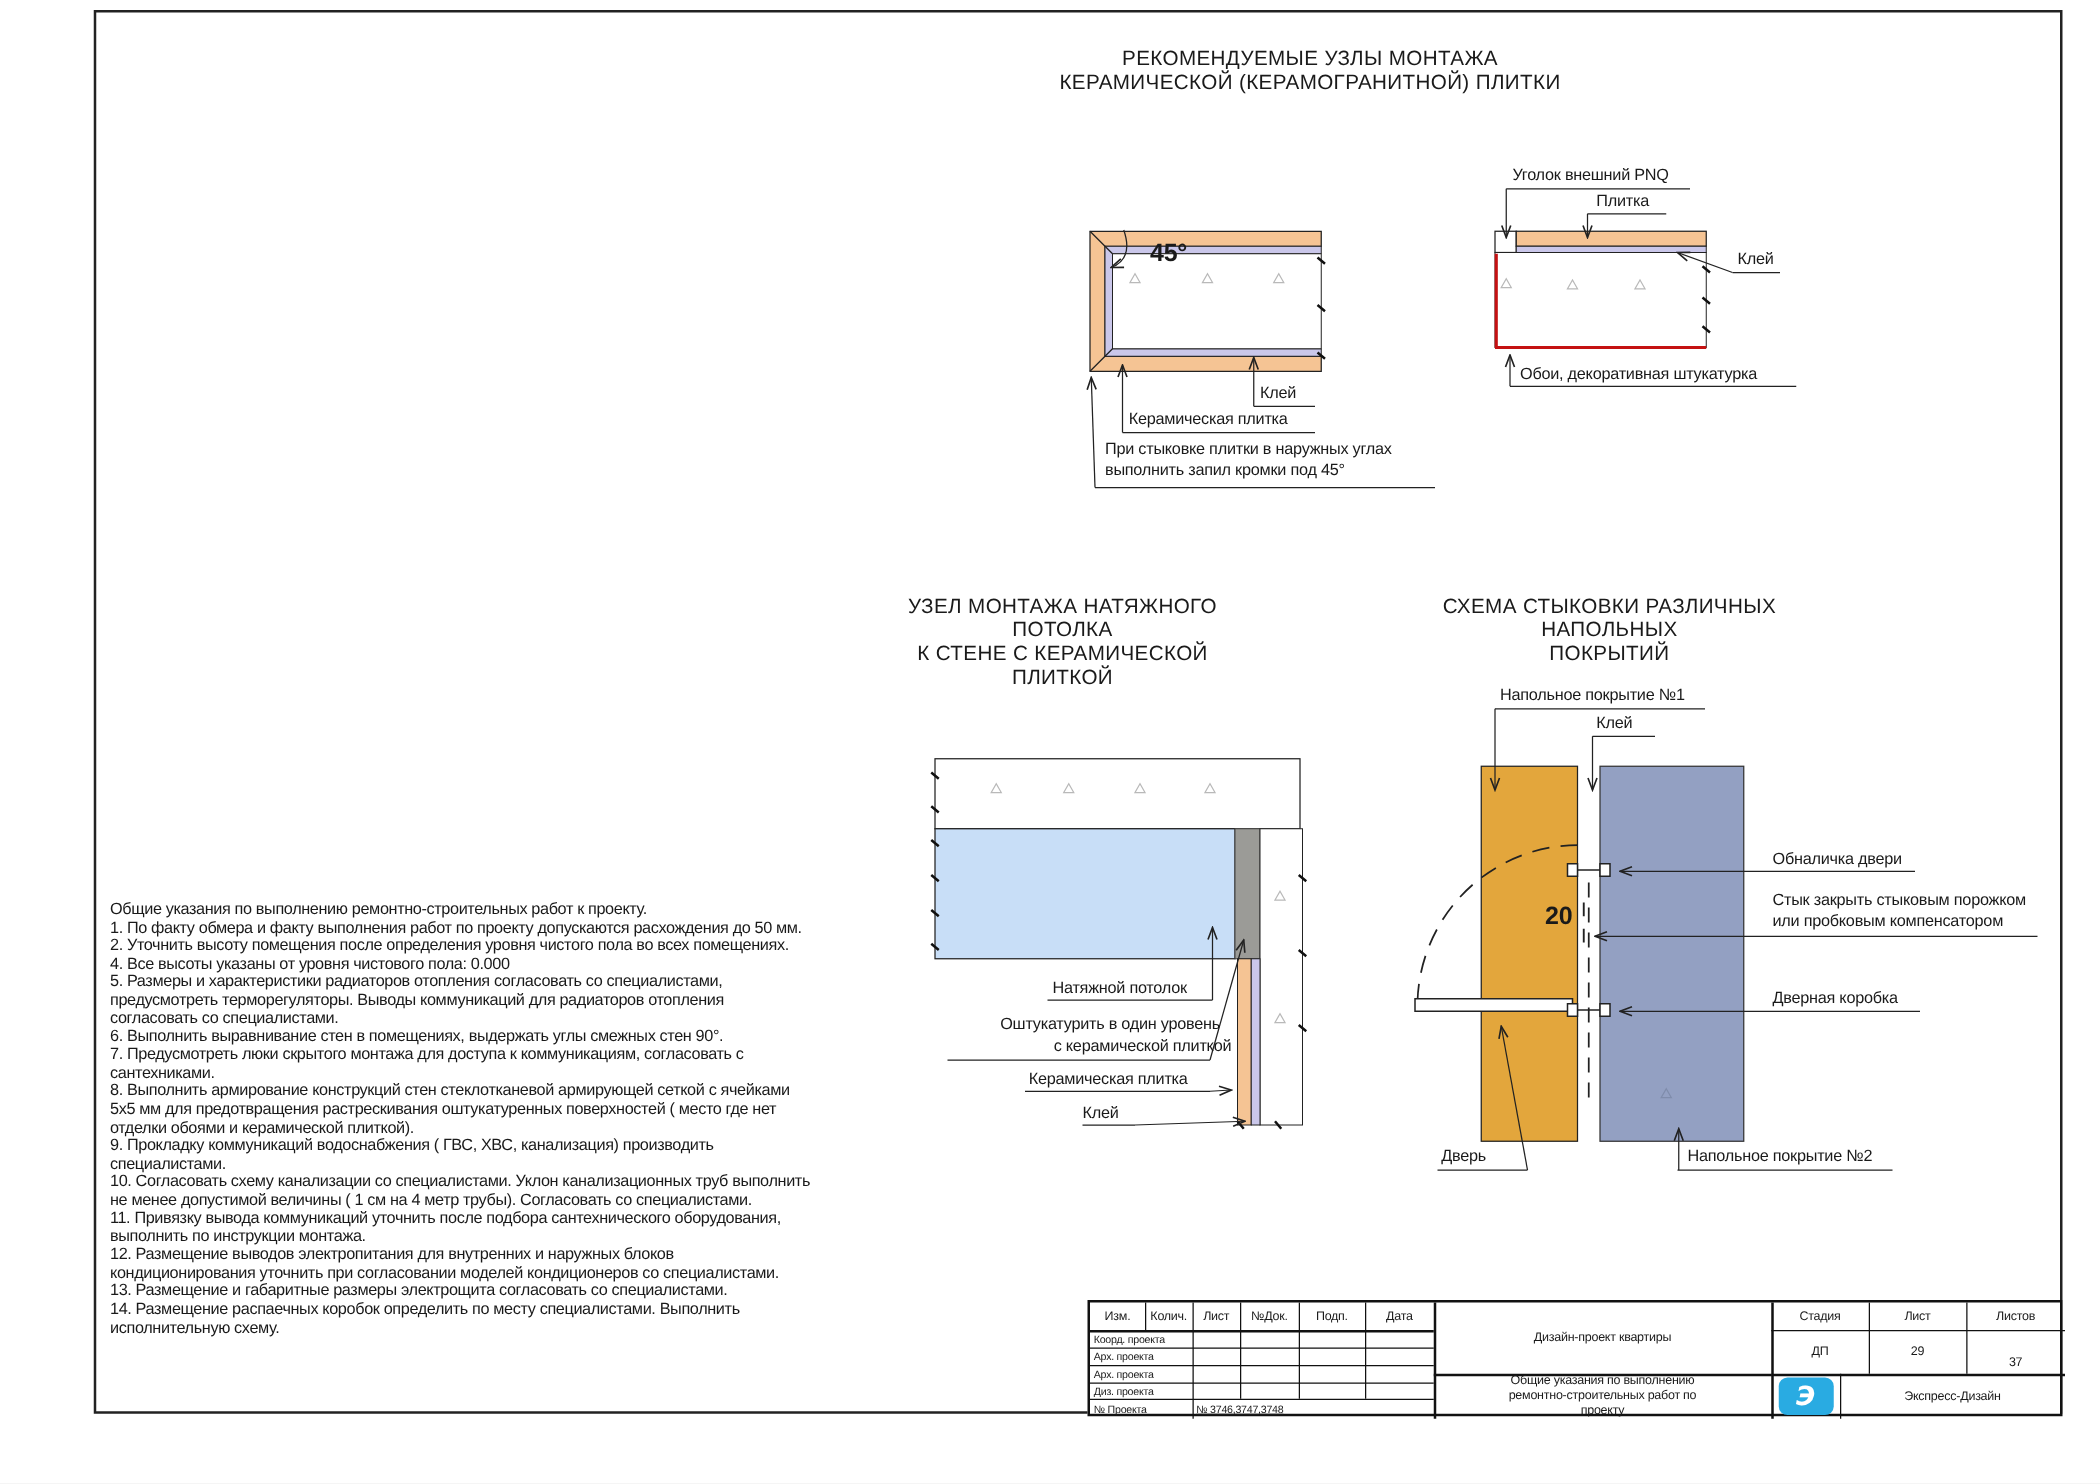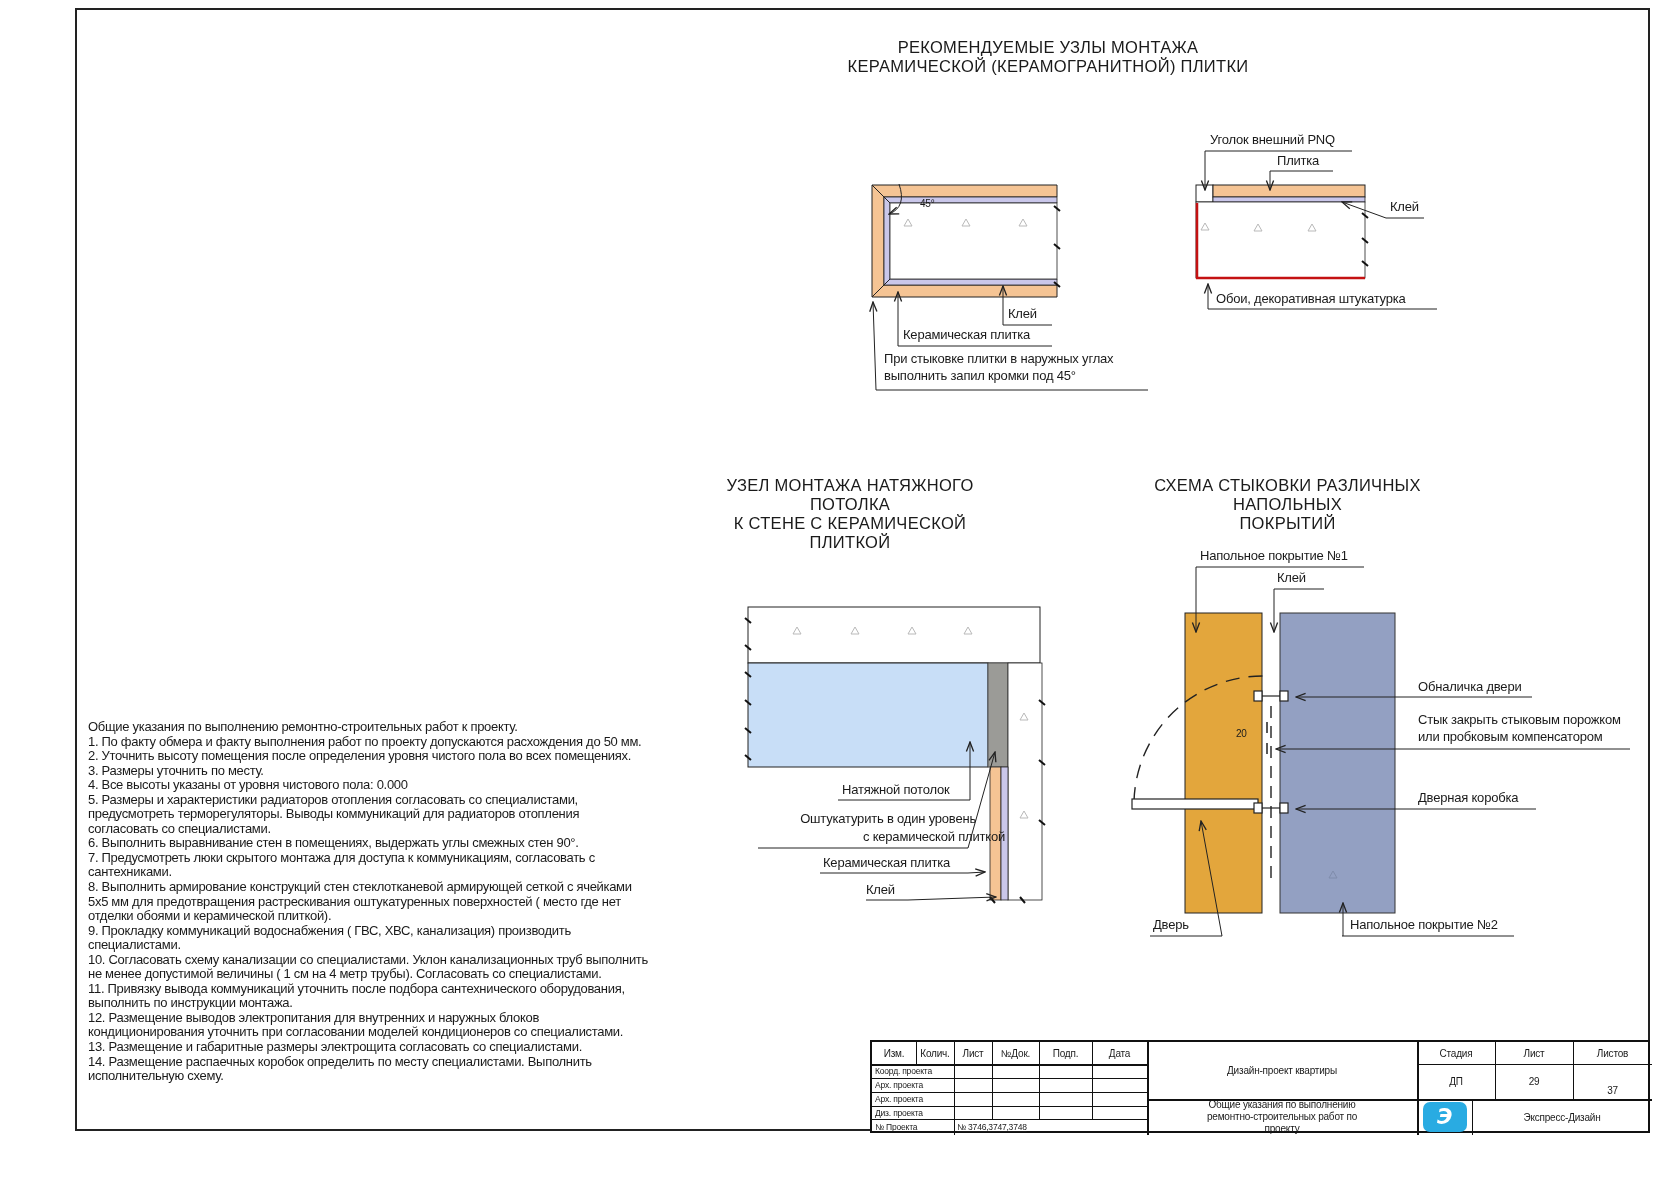--- a/index.html
+++ b/index.html
@@ -3,21 +3,21 @@
 <meta charset="utf-8">
 <style>
   html,body{margin:0;padding:0;background:#e8e8e8;}
   .page{position:relative;width:1680px;height:1187px;background:#ffffff;overflow:hidden;
         font-family:"Liberation Sans",sans-serif;color:#1a1a1a;padding-left:12px;}
   .frame{position:absolute;left:75px;top:8px;width:1575px;height:1123px;
          border:2px solid #222;box-sizing:border-box;}
   svg.geo{position:absolute;left:0;top:0;}
   .lbl{position:absolute;font-size:13px;line-height:15px;white-space:nowrap;letter-spacing:-0.2px;}
   .lbl.right{text-align:right;}
-  .big{font-size:10px;}
+  .big{font-size:20px;font-weight:bold;}
   .title{position:absolute;text-align:center;font-size:16.5px;line-height:19px;letter-spacing:0.3px;}
   .notes{position:absolute;left:88px;top:720px;}
   .note-line{height:14.55px;line-height:14.55px;font-size:13px;white-space:nowrap;letter-spacing:-0.3px;}
   
   .tb{position:absolute;left:870px;top:1040px;width:780px;height:93px;
       border:2px solid #111;box-sizing:border-box;background:#fff;}
   .tb .cell{position:absolute;box-sizing:border-box;display:flex;align-items:center;justify-content:center;
             font-size:10px;letter-spacing:-0.2px;overflow:hidden;}
   .tb .small{font-size:8.5px;}
   .tb .left{justify-content:flex-start;padding-left:3px;}
@@ -185,39 +185,38 @@
   <div class="lbl" style="left:884px;top:351px;">При стыковке плитки в наружных углах</div>
   <div class="lbl" style="left:884px;top:368px;">выполнить запил кромки под 45°</div>
 
   <div class="lbl" style="left:1210px;top:132px;">Уголок внешний PNQ</div>
   <div class="lbl" style="left:1277px;top:153px;">Плитка</div>
   <div class="lbl" style="left:1390px;top:199px;">Клей</div>
   <div class="lbl" style="left:1216px;top:291px;">Обои, декоративная штукатурка</div>
 
   <div class="lbl" style="left:842px;top:782px;text-align:right;">Натяжной потолок</div>
   <div class="lbl right" style="right:716px;top:811px;">Оштукатурить в один уровень</div>
-  <div class="lbl right" style="right:687px;top:829px;">с керамической плиткой</div>
+  <div class="lbl right" style="right:707px;top:829px;">с керамической плиткой</div>
   <div class="lbl" style="left:823px;top:855px;">Керамическая плитка</div>
   <div class="lbl" style="left:866px;top:882px;">Клей</div>
 
   <div class="lbl" style="left:1200px;top:548px;">Напольное покрытие №1</div>
   <div class="lbl" style="left:1277px;top:570px;">Клей</div>
   <div class="lbl" style="left:1418px;top:679px;">Обналичка двери</div>
   <div class="lbl" style="left:1418px;top:712px;">Стык закрыть стыковым порожком</div>
   <div class="lbl" style="left:1418px;top:729px;">или пробковым компенсатором</div>
   <div class="lbl big" style="left:1236px;top:726px;">20</div>
   <div class="lbl" style="left:1418px;top:790px;">Дверная коробка</div>
   <div class="lbl" style="left:1153px;top:917px;">Дверь</div>
   <div class="lbl" style="left:1350px;top:917px;">Напольное покрытие №2</div>
 
   <div class="notes">
       <div class="note-line">Общие указания по выполнению ремонтно-строительных работ к проекту.</div>
       <div class="note-line">1. По факту обмера и факту выполнения работ по проекту допускаются расхождения до 50 мм.</div>
       <div class="note-line">2. Уточнить высоту помещения после определения уровня чистого пола во всех помещениях.</div>
-      <div class="note-line">3. Размеры уточнить по месту.</div>
       <div class="note-line">4. Все высоты указаны от уровня чистового пола: 0.000</div>
       <div class="note-line">5. Размеры и характеристики радиаторов отопления согласовать со специалистами,</div>
       <div class="note-line">предусмотреть терморегуляторы. Выводы коммуникаций для радиаторов отопления</div>
       <div class="note-line">согласовать со специалистами.</div>
       <div class="note-line">6. Выполнить выравнивание стен в помещениях, выдержать углы смежных стен 90°.</div>
       <div class="note-line">7. Предусмотреть люки скрытого монтажа для доступа к коммуникациям, согласовать с</div>
       <div class="note-line">сантехниками.</div>
       <div class="note-line">8. Выполнить армирование конструкций стен стеклотканевой армирующей сеткой с ячейками</div>
       <div class="note-line">5х5 мм для предотвращения растрескивания оштукатуренных поверхностей ( место где нет</div>
       <div class="note-line">отделки обоями и керамической плиткой).</div>

